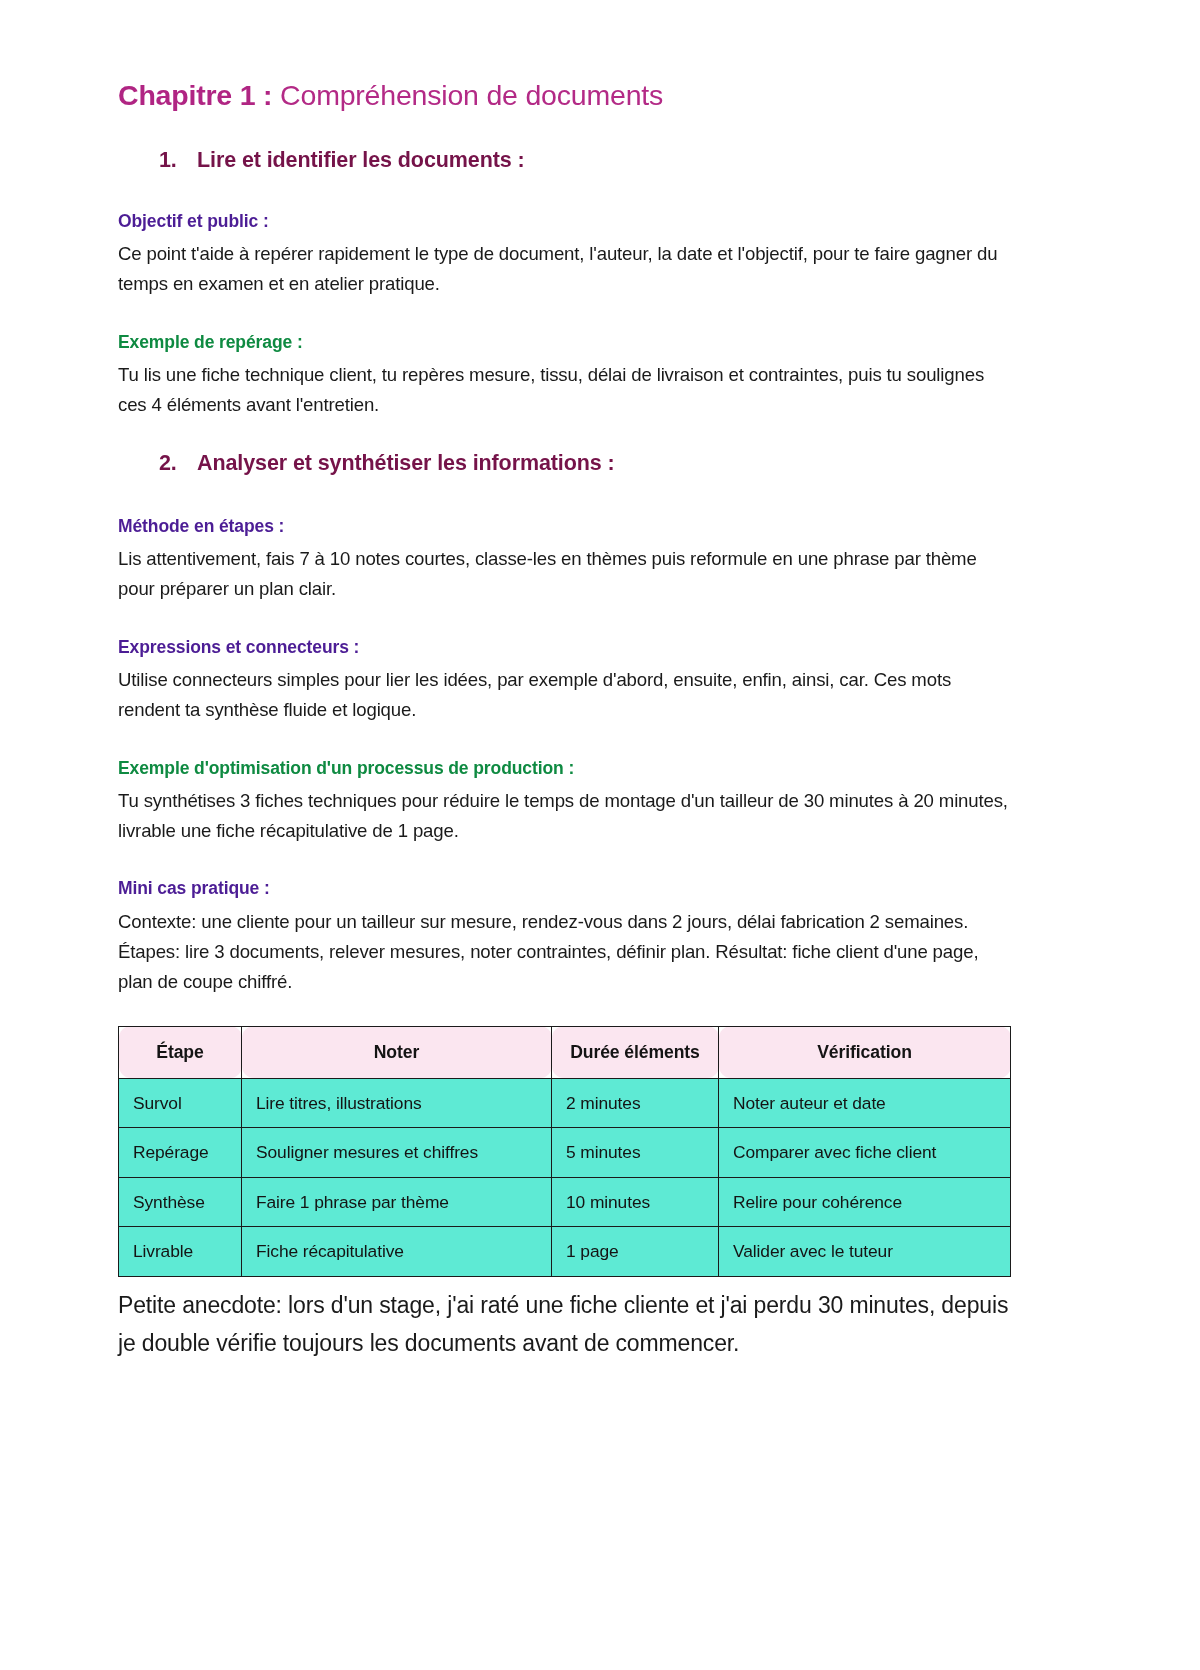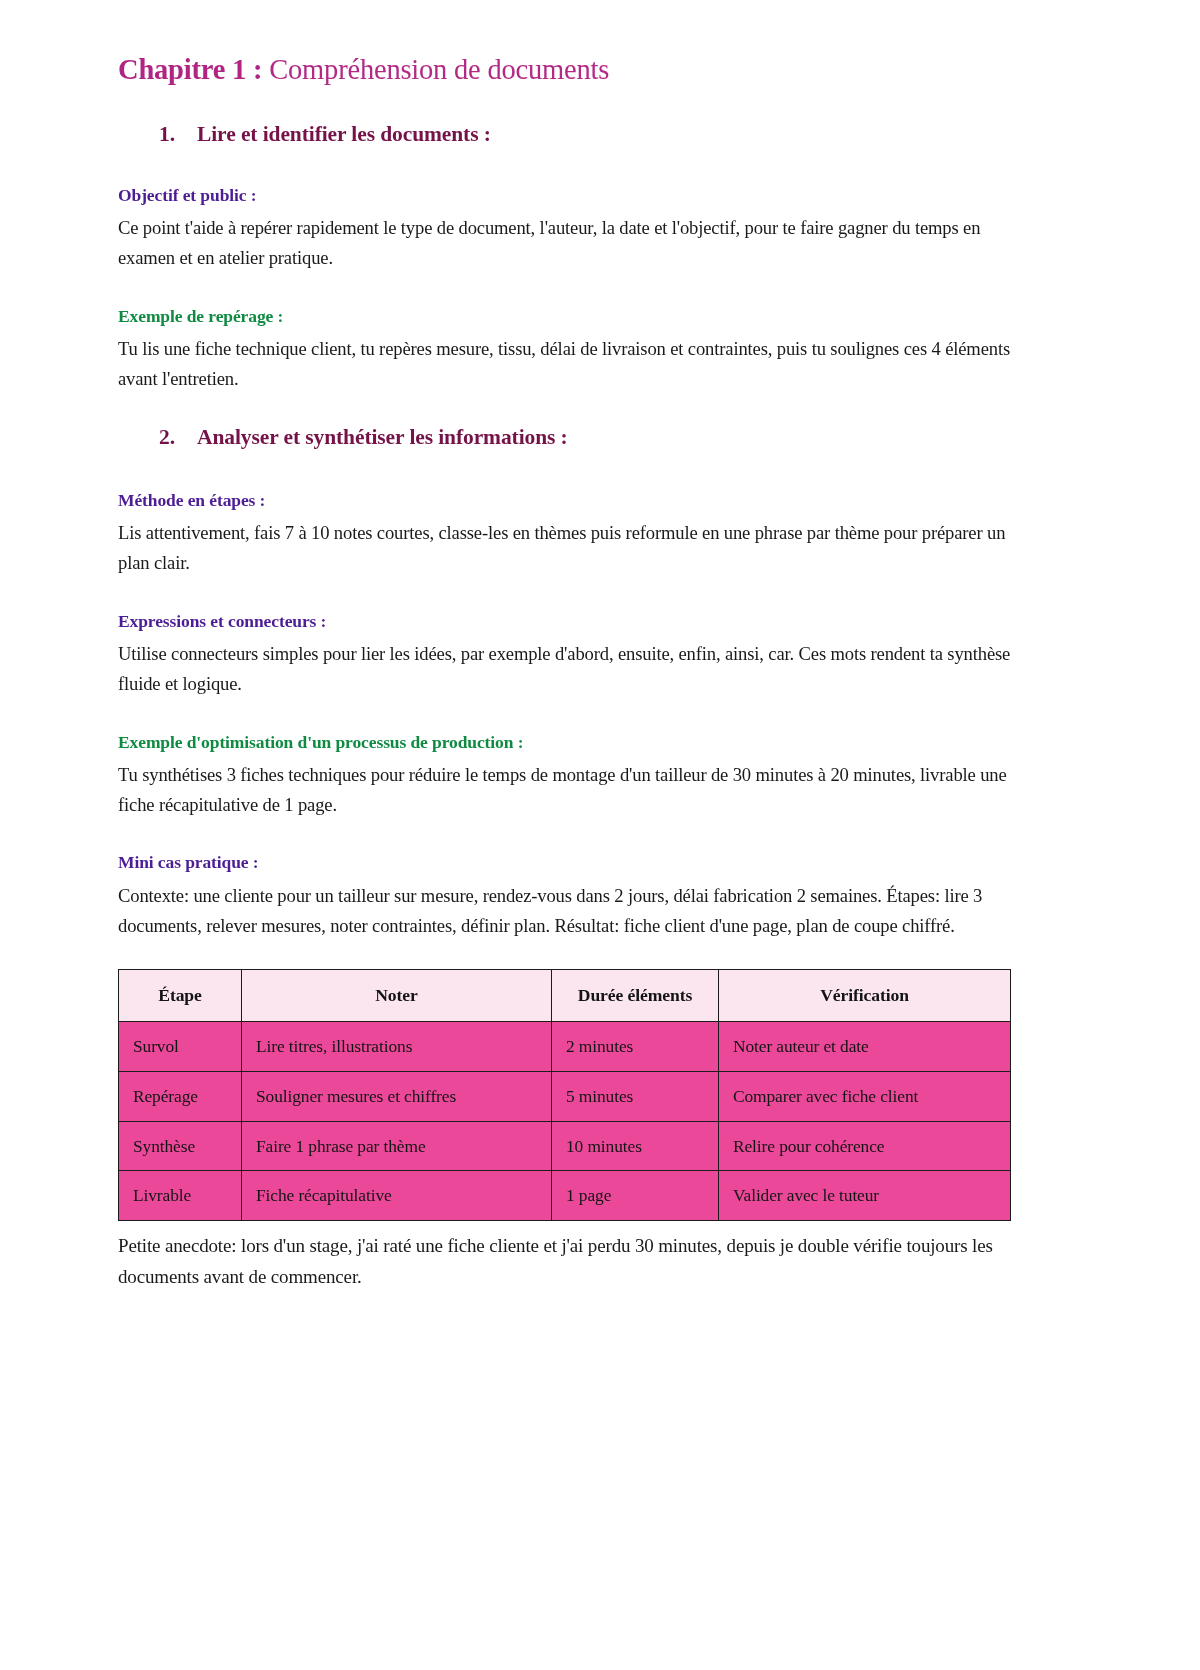--- a/index.html
+++ b/index.html
@@ -13,22 +13,21 @@
     font-family: "Liberation Sans", sans-serif;
     color: #141414;
     -webkit-font-smoothing: antialiased;
   }
   .page {
     position: relative;
     width: 1200px;
     height: 1471px;
     background: #ffffff;
     box-sizing: border-box;
-    padding: 52px 185px 0 118px;
-    font-family: Liberation Serif, serif;
+    padding: 78px 185px 0 118px;
   }
 
   
   .chapter-title {
     font-size: 28.5px;
     line-height: 1.25;
     letter-spacing: -0.2px;
     margin: 0 0 34px 0;
     color: #B32A86;
     font-weight: 400;
@@ -107,34 +106,35 @@
     letter-spacing: -0.1px;
     color: #141414;
   }
   .data-table thead th {
     background: #FBE6F0;
     font-weight: 700;
     text-align: center;
     font-size: 17.6px;
     padding-top: 14px;
     padding-bottom: 14px;
+    border-radius: 12px;
   }
   .data-table tbody td {
-    background: #ec4899;
+    background: #5eead4;
     font-weight: 400;
     padding-top: 13px;
     padding-bottom: 13px;
   }
   .col-etape  { width: 123px; }
   .col-action { width: 310px; }
   .col-duree  { width: 167px; }
   .col-verif  { width: 292px; }
 
   .post-table-note {
-    font-size: 19px;
+    font-size: 23px;
     line-height: 1.63;
     letter-spacing: -0.15px;
     color: #1a1a1a;
     margin: 10px 0 0 0;
     max-width: 895px;
   }
 </style>
 </head>
 <body>
 

